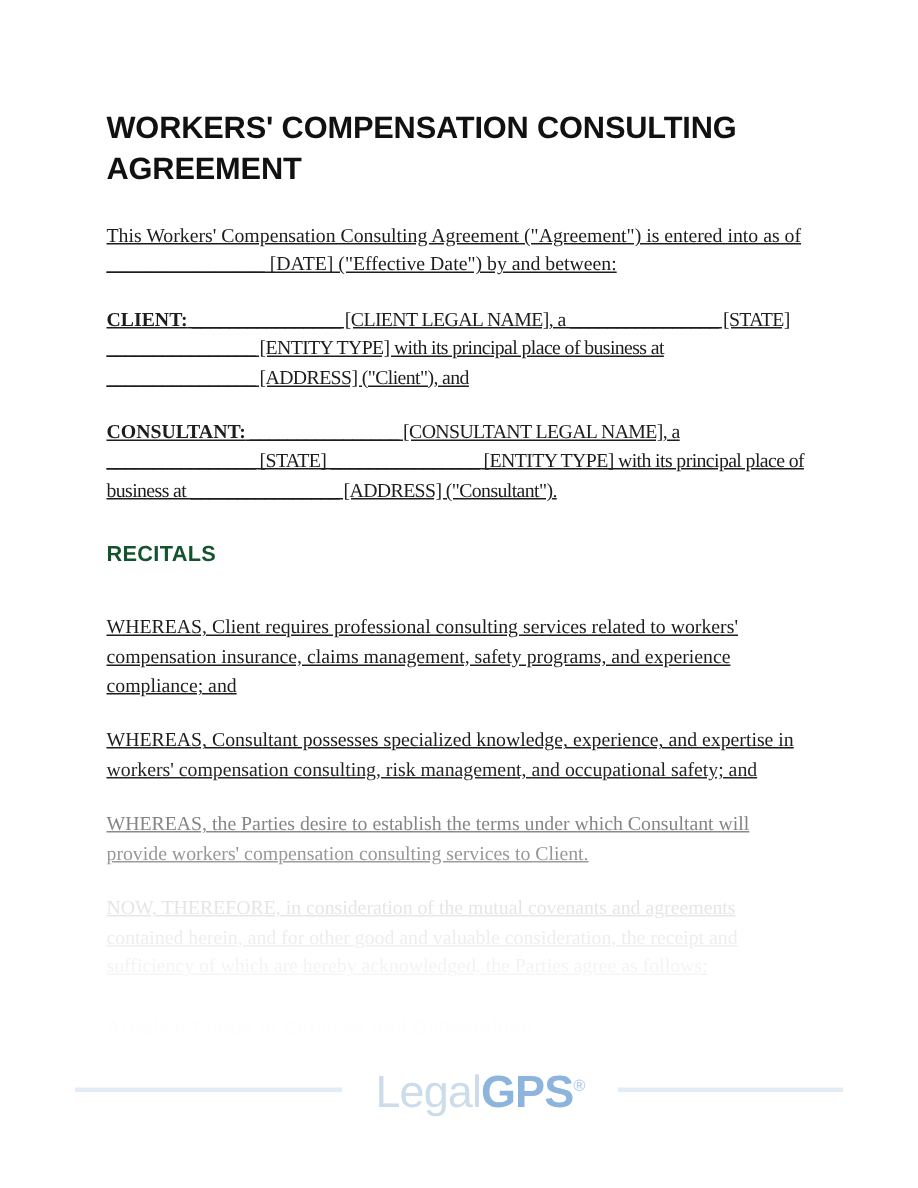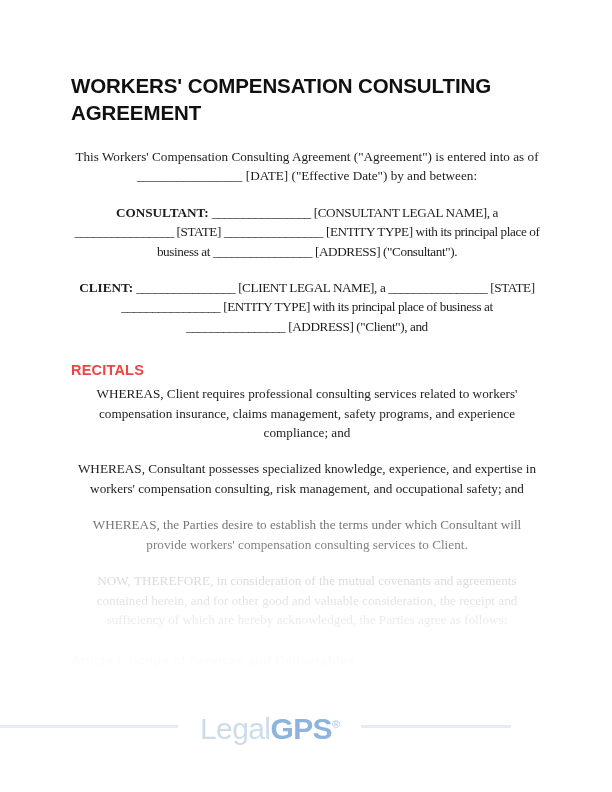--- a/index.html
+++ b/index.html
@@ -46,40 +46,41 @@
     max-width: 440px;
   }
 
   
   .para {
     font-family: "Liberation Serif", serif;
     font-size: 13.2px;
     line-height: 19.4px;
     color: #1d1d1d;
     margin: 0 0 17px 0;
-    text-align: center;
+    text-align: left;
+    text-decoration: underline;
   }
   .para b, .lbl {
     font-weight: bold;
   }
 
   .blank {
     font-family: "Liberation Serif", serif;
     letter-spacing: -0.4px;
   }
 
   
   .heading {
     font-family: "Liberation Sans", sans-serif;
     font-weight: bold;
     font-size: 14.5px;
     line-height: 20px;
     letter-spacing: 0.2px;
-    color: #ef4444;
-    margin: 24px 0 4px 0;
+    color: #14532d;
+    margin: 24px 0 28px 0;
   }
 
   .article-heading {
     font-family: "Liberation Sans", sans-serif;
     font-weight: bold;
     font-size: 13px;
     line-height: 19px;
     letter-spacing: 0.2px;
     color: #2a2a2a;
     margin: 22px 0 15px 0;
@@ -119,21 +120,21 @@
 
   
   .footer {
     position: absolute;
     left: 0;
     right: 0;
     top: 703px;
     height: 46px;
     display: flex;
     align-items: center;
-    justify-content: flex-start;
+    justify-content: center;
     gap: 0;
   }
   .rule {
     height: 3px;
     background: #e3ecf4;
     flex: 0 0 auto;
   }
   .rule-left  { width: 178px; margin-right: 22px; }
   .rule-right { width: 150px; margin-left: 22px; }
 
@@ -164,23 +165,23 @@
 <body>
 
 <div class="page">
 
   <div class="content">
 
     <h1 class="doc-title">WORKERS' COMPENSATION CONSULTING AGREEMENT</h1>
 
     <p class="para">This Workers' Compensation Consulting Agreement ("Agreement") is entered into as of ________________ [DATE] ("Effective Date") by and between:</p>
 
+    <p class="para"><span class="lbl">CLIENT:</span><span class="blank"> ________________ [CLIENT LEGAL NAME], a ________________ [STATE] ________________ [ENTITY TYPE] with its principal place of business at ________________ [ADDRESS] ("Client"), and</span></p>
+
     <p class="para"><span class="lbl">CONSULTANT:</span><span class="blank"> ________________ [CONSULTANT LEGAL NAME], a ________________ [STATE] ________________ [ENTITY TYPE] with its principal place of business at ________________ [ADDRESS] ("Consultant").</span></p>
-
-    <p class="para"><span class="lbl">CLIENT:</span><span class="blank"> ________________ [CLIENT LEGAL NAME], a ________________ [STATE] ________________ [ENTITY TYPE] with its principal place of business at ________________ [ADDRESS] ("Client"), and</span></p>
 
 
     <h2 class="heading">RECITALS</h2>
 
     <p class="para">WHEREAS, Client requires professional consulting services related to workers' compensation insurance, claims management, safety programs, and experience compliance; and</p>
 
     <p class="para">WHEREAS, Consultant possesses specialized knowledge, experience, and expertise in workers' compensation consulting, risk management, and occupational safety; and</p>
 
     <p class="para fade-l1">WHEREAS, the Parties desire to establish the terms under which Consultant will provide workers' compensation consulting services to Client.</p>
 

